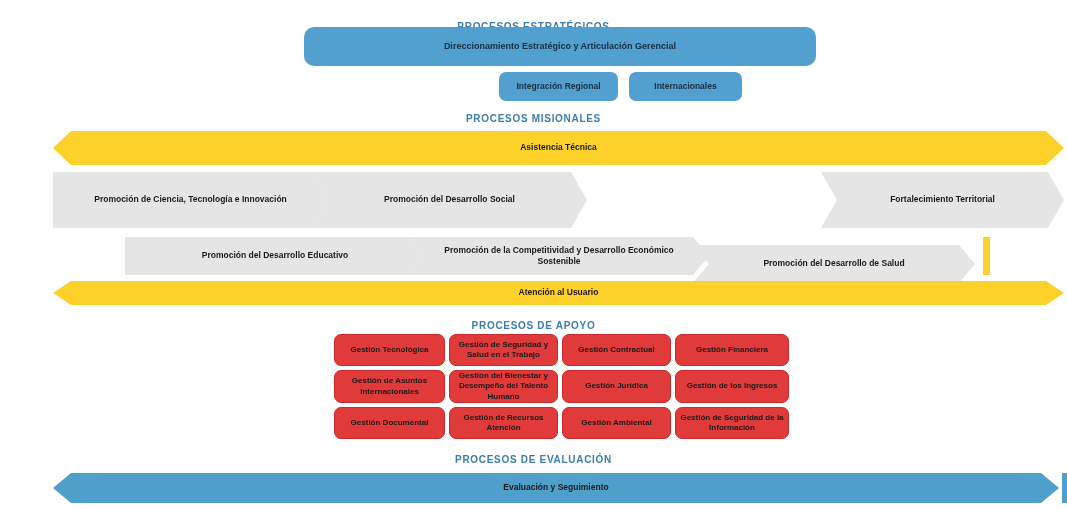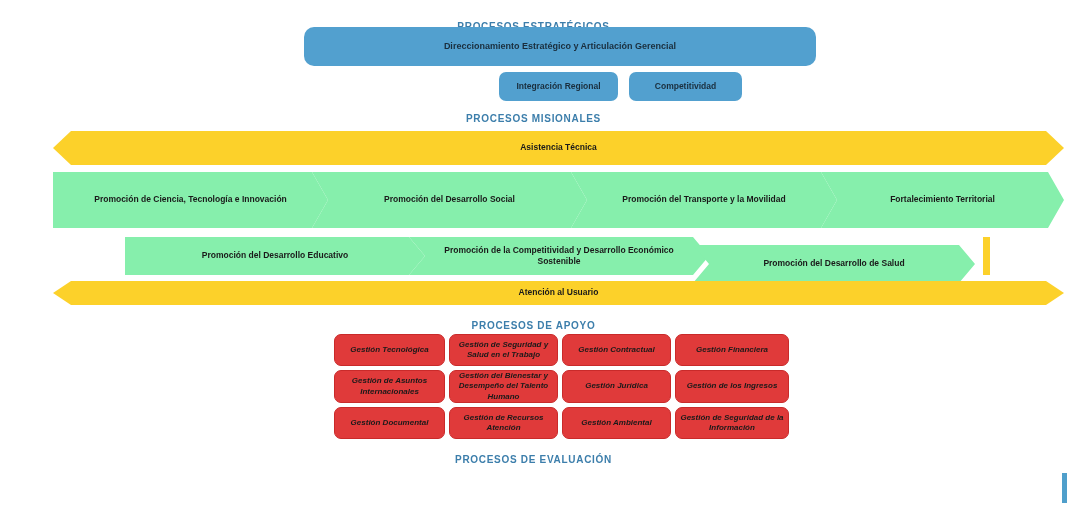--- a/index.html
+++ b/index.html
@@ -61,21 +61,21 @@
   .arrow-both{
     clip-path:polygon(0 50%, 18px 0, calc(100% - 18px) 0, 100% 50%, calc(100% - 18px) 100%, 18px 100%);
   }
 
   
   .chev-row{position:absolute;}
   .chev{
     position:absolute;
     top:0;
     height:100%;
-    background:#86efac;
+    background:#e5e5e5;
     display:flex;
     align-items:center;
     justify-content:center;
     text-align:center;
     color:#1a1a1a;
     font-size:8.5px;
     font-weight:bold;
     line-height:1.35;
     box-sizing:border-box;
     padding:0 20px;
@@ -119,60 +119,60 @@
 
 <div class="canvas">
 
   <div class="section-title" style="top:21px;">PROCESOS ESTRATÉGICOS</div>
 
   <div class="blue-box big" style="left:304px;top:27px;width:512px;height:39px;">Direccionamiento Estratégico y Articulación Gerencial</div>
 
 
   <div class="blue-box" style="left:499px;top:72px;width:119px;height:29px;">Integración Regional</div>
 
-  <div class="blue-box" style="left:629px;top:72px;width:113px;height:29px;">Competitividad</div>
+  <div class="blue-box" style="left:629px;top:72px;width:113px;height:29px;">Internacionales</div>
 
   <div class="section-title" style="top:113px;">PROCESOS MISIONALES</div>
 
   <div class="band yellow arrow-both" style="left:53px;top:131px;width:1011px;height:34px;">Asistencia Técnica</div>
 
   <div class="chev-row" style="left:53px;top:172px;width:1011px;height:56px;">
     <div class="chev first-flat" style="left:0px;width:275px;">Promoción de Ciencia, Tecnología e Innovación</div>
     <div class="chev mid" style="left:259px;width:275px;">Promoción del Desarrollo Social</div>
-    <div class="chev mid" style="left:518px;width:266px;">Promoción del Transporte y la Movilidad</div>
     <div class="chev last" style="left:768px;width:243px;">Fortalecimiento Territorial</div>
   </div>
 
   <div class="chev-row" style="left:125px;top:237px;width:865px;height:38px;">
     <div class="chev first-flat" style="left:0px;width:300px;">Promoción del Desarrollo Educativo</div>
     <div class="chev mid" style="left:284px;width:300px;">Promoción de la Competitividad y Desarrollo Económico Sostenible</div>
     <div class="chev mid" style="left:568px;width:282px;margin-top:8px;">Promoción del Desarrollo de Salud</div>
     <div class="tail-bar" style="left:858px;top:0;width:7px;height:38px;"></div>
   </div>
 
   <div class="band yellow arrow-both" style="left:53px;top:281px;width:1011px;height:24px;">Atención al Usuario</div>
 
   <div class="section-title" style="top:320px;">PROCESOS DE APOYO</div>
 
-  <div class="red-grid" style="left:334px;top:334px;width:455px;height:108px;font-style:italic;">
+  <div class="red-grid" style="left:334px;top:334px;width:455px;height:108px;">
 
     <div class="red-box" style="left:0px;top:0px;width:111px;height:32px;">Gestión Tecnológica</div>
     <div class="red-box" style="left:115px;top:0px;width:109px;height:32px;">Gestión de Seguridad y Salud en el Trabajo</div>
     <div class="red-box" style="left:228px;top:0px;width:109px;height:32px;">Gestión Contractual</div>
     <div class="red-box" style="left:341px;top:0px;width:114px;height:32px;">Gestión Financiera</div>
 
     <div class="red-box" style="left:0px;top:36px;width:111px;height:33px;">Gestión de Asuntos Internacionales</div>
     <div class="red-box" style="left:115px;top:36px;width:109px;height:33px;">Gestión del Bienestar y Desempeño del Talento Humano</div>
     <div class="red-box" style="left:228px;top:36px;width:109px;height:33px;">Gestión Jurídica</div>
     <div class="red-box" style="left:341px;top:36px;width:114px;height:33px;">Gestión de los Ingresos</div>
 
     <div class="red-box" style="left:0px;top:73px;width:111px;height:32px;">Gestión Documental</div>
     <div class="red-box" style="left:115px;top:73px;width:109px;height:32px;">Gestión de Recursos Atención</div>
     <div class="red-box" style="left:228px;top:73px;width:109px;height:32px;">Gestión Ambiental</div>
     <div class="red-box" style="left:341px;top:73px;width:114px;height:32px;">Gestión de Seguridad de la Información</div>
   </div>
 
   <div class="section-title" style="top:454px;">PROCESOS DE EVALUACIÓN</div>
 
+  <div class="band blue arrow-both" style="left:53px;top:473px;width:1006px;height:30px;">Evaluación y Seguimiento</div>
 
   <div class="edge-tick" style="left:1062px;top:473px;width:5px;height:30px;background:#4f9fcb;"></div>
 
 </div>
 
 </body></html>

